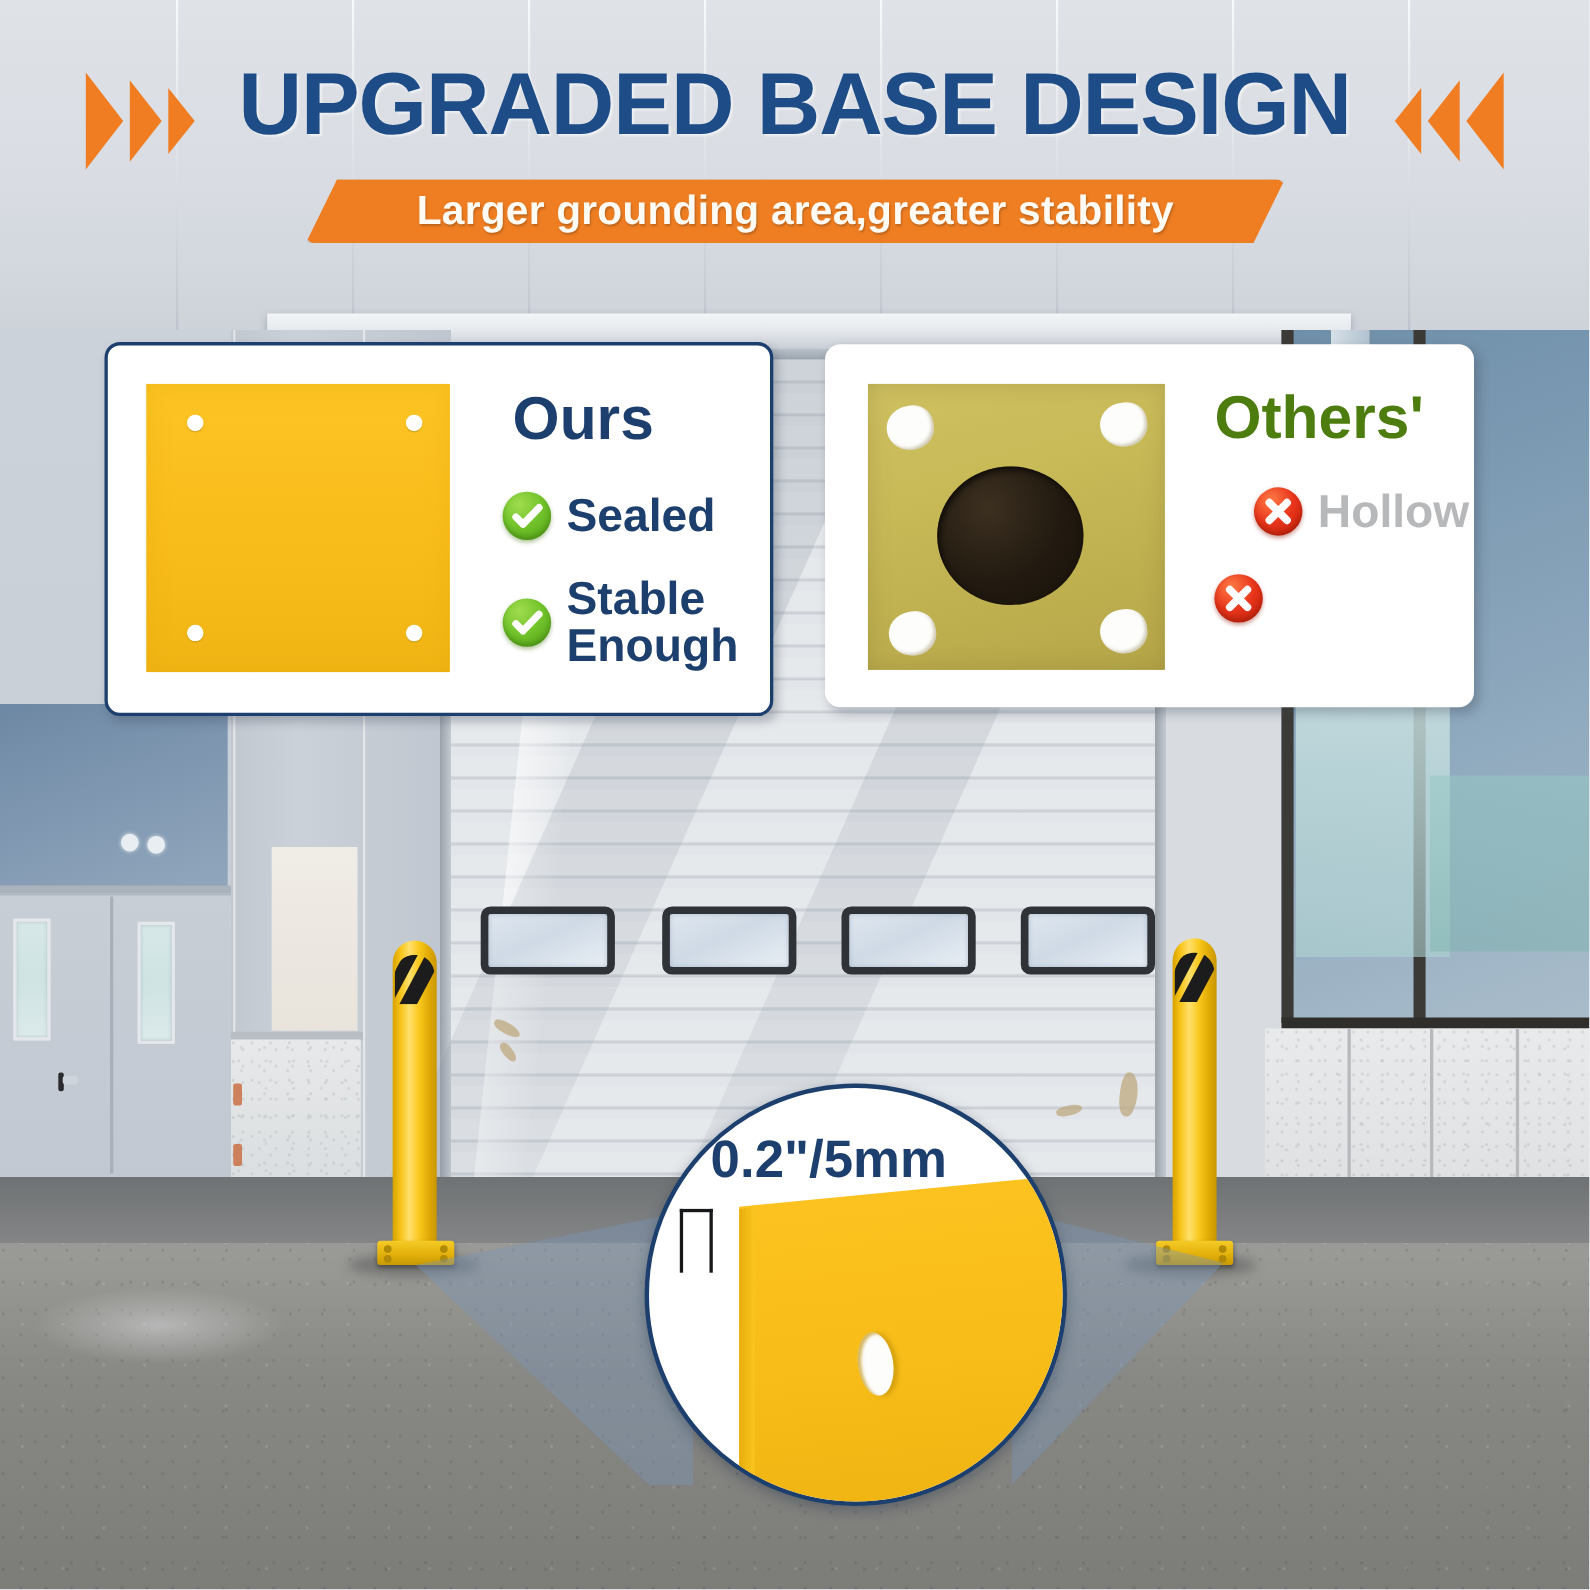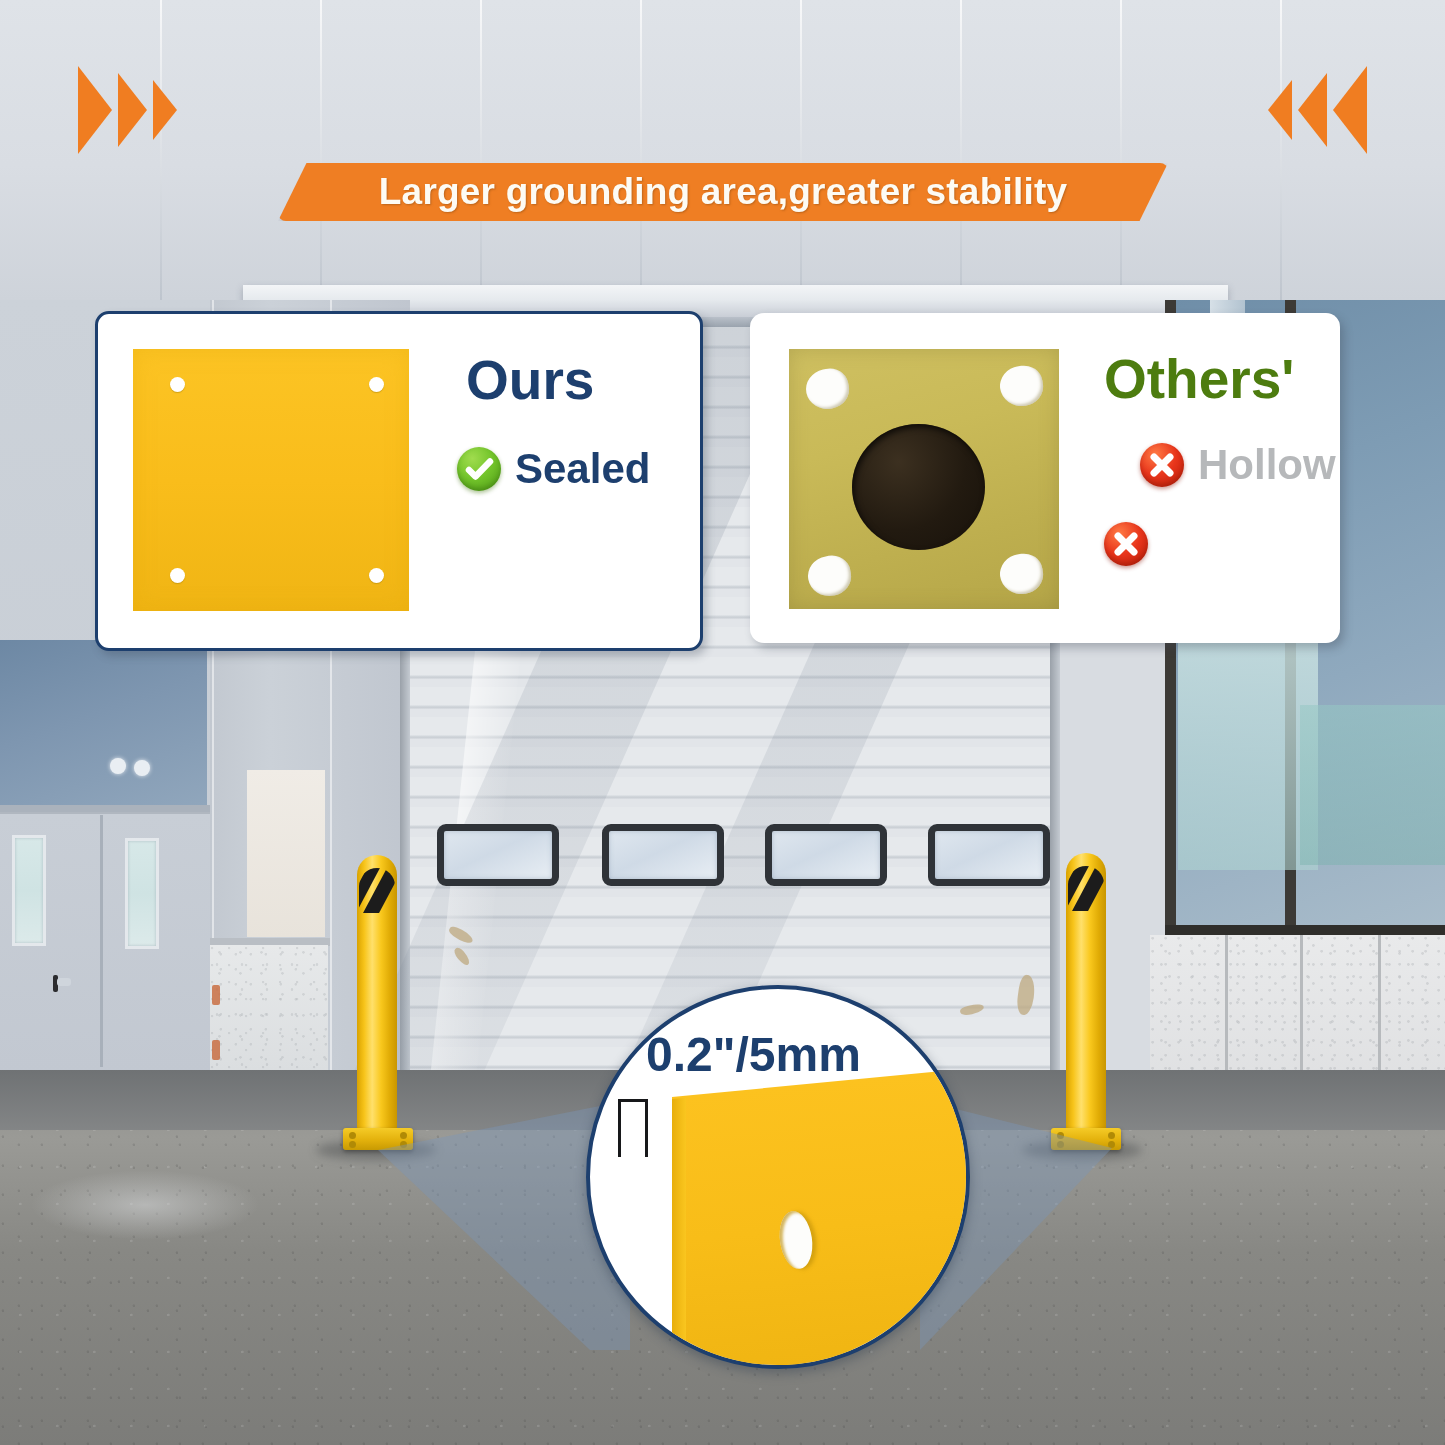--- a/index.html
+++ b/index.html
@@ -322,20 +322,21 @@
     <span class="chev chev-r" style="--h:44px;--w:34px"></span>
     <span class="chev chev-r" style="--h:37px;--w:29px"></span>
     <span class="chev chev-r" style="--h:30px;--w:24px"></span>
   </div>
   <div class="chev-wrap chevgrp-r">
     <span class="chev chev-l" style="--h:30px;--w:24px"></span>
     <span class="chev chev-l" style="--h:37px;--w:29px"></span>
     <span class="chev chev-l" style="--h:44px;--w:34px"></span>
   </div>
 
+  <div class="title">UPGRADED BASE DESIGN</div>
 
   <div class="subbar"></div>
   <div class="subbar-txt">Larger grounding area,greater stability</div>
 
   <div class="card card-ours"></div>
   <div class="plate-ours"></div>
   <div class="hole-w" style="left:170px;top:377px"></div>
   <div class="hole-w" style="left:369px;top:377px"></div>
   <div class="hole-w" style="left:170px;top:568px"></div>
   <div class="hole-w" style="left:369px;top:568px"></div>
@@ -344,20 +345,29 @@
 
   <div class="feat" style="left:457px;top:447px">
     <span class="badge badge-ok">
       <svg width="44" height="44" viewBox="0 0 44 44">
           <path d="M12 23 l6.5 6.5 L33 14.5" stroke="#fff" stroke-width="6.5" fill="none" stroke-linecap="round" stroke-linejoin="round"></path>
         </svg>
     </span>
     <span class="feat-txt txt-ok">Sealed</span>
   </div>
 
+  <div class="feat" style="left:457px;top:523px">
+    <span class="badge badge-ok">
+      <svg width="44" height="44" viewBox="0 0 44 44">
+          <path d="M12 23 l6.5 6.5 L33 14.5" stroke="#fff" stroke-width="6.5" fill="none" stroke-linecap="round" stroke-linejoin="round"></path>
+        </svg>
+    </span>
+    <span class="feat-txt txt-ok">Stable
+Enough</span>
+  </div>
 
   <div class="card card-others"></div>
   <div class="plate-others"></div>
   <div class="hole-big"></div>
   <div class="hole-ov" style="left:806px;top:369px;transform:rotate(-12deg)"></div>
   <div class="hole-ov" style="left:1000px;top:366px;transform:rotate(-8deg)"></div>
   <div class="hole-ov" style="left:808px;top:556px;transform:rotate(-10deg)"></div>
   <div class="hole-ov" style="left:1000px;top:554px;transform:rotate(-8deg)"></div>
 
   <div class="card-h h-others">Others'</div>

